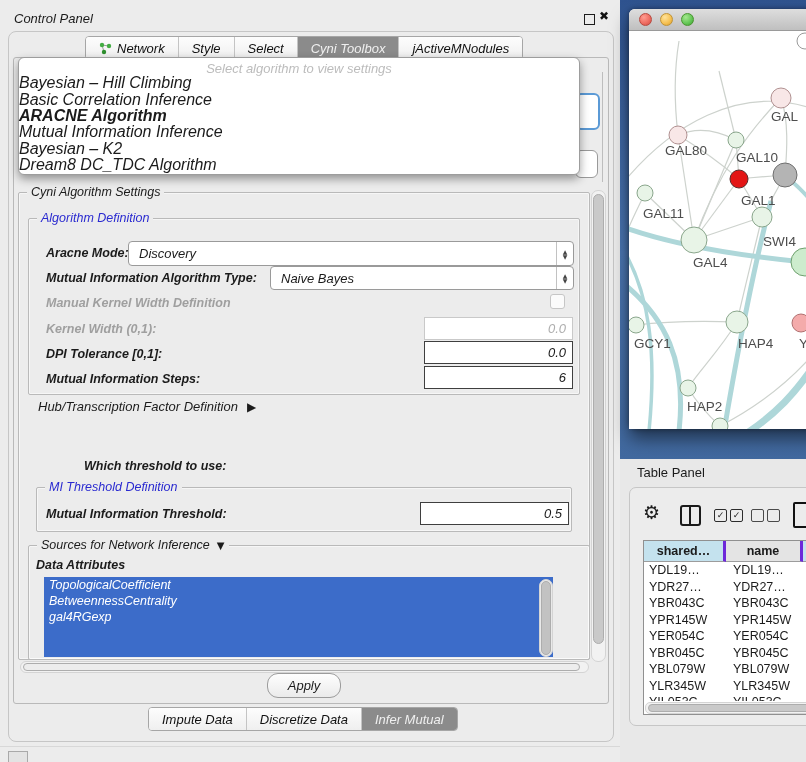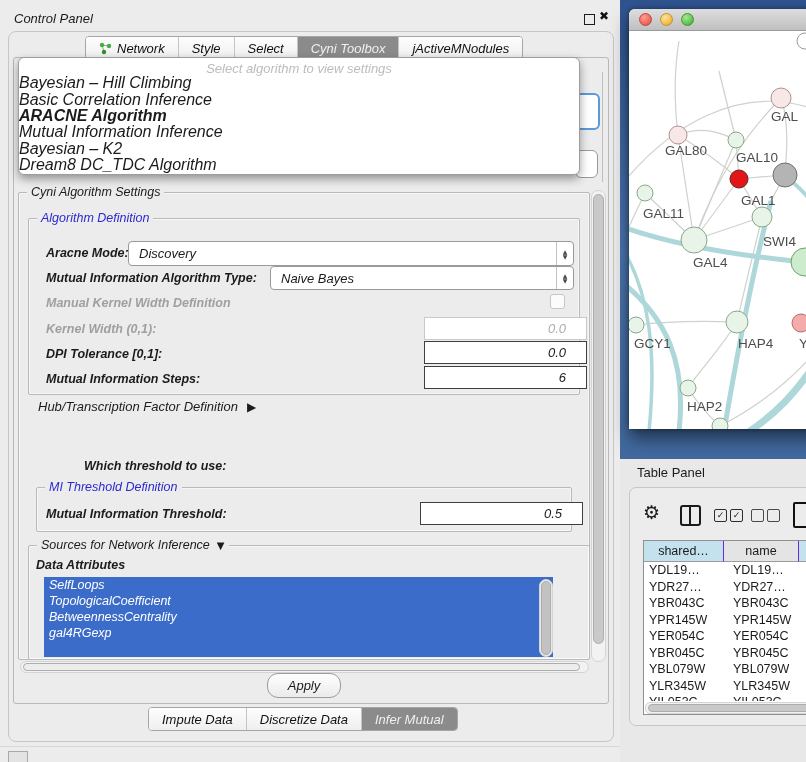--- a/index.html
+++ b/index.html
@@ -10,21 +10,21 @@
   .lbl.disabled{color:#9f9f9f;}
   .plain{font-size:13px;color:#1b1b1b;white-space:nowrap;}
   
   .groupbox{border:1px solid #b9b9b9;border-radius:2px;box-shadow:inset 0 0 0 1px rgba(255,255,255,.55);}
   .gb-label{position:absolute;top:-8px;left:8px;background:#ececec;padding:0 4px;font-size:12.5px;white-space:nowrap;}
   
   .combo{background:#fff;border:1px solid #9a9a9a;border-radius:4px;display:flex;align-items:stretch;font-size:13px;}
   .combo .val{flex:1;display:flex;align-items:center;padding-left:10px;white-space:nowrap;overflow:hidden;}
   .combo .stepper{width:16px;border-left:1px solid #c2c2c2;display:flex;flex-direction:column;align-items:center;justify-content:center;font-size:6px;line-height:5px;color:#444;font-family:"DejaVu Sans",sans-serif;}
   
-  .field{background:#fff;display:flex;align-items:center;justify-content:flex-end;font-size:13px;padding-right:20px;}
+  .field{background:#fff;display:flex;align-items:center;justify-content:flex-end;font-size:13px;padding-right:6px;}
   .field.dark{border:1px solid #3f3f3f;}
   .field.disabled{border:1px solid #c9c9c9;color:#aeaeae;}
   
   .tabbar{display:flex;align-items:stretch;height:22px;background:#f6f6f6;border:1px solid #a6a6a6;border-radius:4px;overflow:hidden;font-size:13px;}
   .tab{display:flex;align-items:center;gap:5px;padding:0 13px;border-left:1px solid #c4c4c4;background:linear-gradient(#fdfdfd,#efefef);color:#111;white-space:nowrap;justify-content:center;}
   .tab:first-child{border-left:none;}
   .tab.sel{background:#8b8b8b;color:#f0f0f0;}
   
   .overlay{background:#fff;border:1px solid #9d9d9d;border-radius:6px;box-shadow:0 4px 10px rgba(0,0,0,.38);z-index:10;}
   .algo-item{font-size:16px;height:16.4px;display:flex;align-items:center;white-space:nowrap;}
@@ -34,21 +34,21 @@
   .attr-list{background:#3c6cc9;overflow:hidden;}
   .attr-item{color:#fff;font-size:12.5px;height:16px;display:flex;align-items:center;padding-left:5px;white-space:nowrap;}
   
   .sb-track{background:#f2f2f2;border:1px solid #d4d4d4;border-radius:7px;}
   .sb-thumb{background:#c9c9c9;border:1px solid #adadad;border-radius:6px;}
   
   .btn{display:flex;align-items:center;justify-content:center;background:linear-gradient(#fefefe,#ebebeb);
        border:1px solid #9c9c9c;border-radius:11px;font-size:13px;}
   
   .tp-cell{display:flex;align-items:center;font-size:12.5px;border-right:1px solid #b9b9b9;overflow:hidden;white-space:nowrap;}
-  .tp-head .tp-cell{justify-content:center;border-right:1px solid #6d28d9;border-bottom:1px solid #9c9c9c;background:#e4e4e4;}
+  .tp-head .tp-cell{justify-content:center;border-right:3px solid #6d28d9;border-bottom:1px solid #9c9c9c;background:#e4e4e4;font-weight:bold;}
   .tp-head .tp-cell.hl{background:#c4e2ee;}
   .tp-row .tp-cell{padding-left:5px;border-right:none;}
   .icon{font-family:"DejaVu Sans",sans-serif;}
   .chk{width:11px;height:11px;border:1.6px solid #2c2c2c;border-radius:2px;display:flex;align-items:center;justify-content:center;font-size:9px;line-height:9px;}
   svg text{font-family:"Liberation Sans",sans-serif;}
 </style>
 </head>
 <body>
 
 <div class="screen">
@@ -164,21 +164,20 @@
     <div class="abs field dark" style="left:420px;top:502px;width:141px;height:21px;">0.5</div>
 
     <div class="abs groupbox" style="left:28px;top:545px;width:560px;height:113px;">
       <span class="gb-label" style="display:flex;gap:7px;align-items:center;">
         <span>Sources for Network Inference</span>
         <span class="icon" style="font-size:10px;">▼</span>
       </span>
     </div>
     <div class="abs lbl" style="left:36px;top:558px;">Data Attributes</div>
     <div class="abs attr-list" id="attr-list" style="left:44px;top:577px;width:509px;height:80px;">
-        <div class="attr-item">SelfLoops</div>
         <div class="attr-item">TopologicalCoefficient</div>
         <div class="attr-item">BetweennessCentrality</div>
         <div class="attr-item">gal4RGexp</div>
       </div>
     <div class="abs sb-track" style="left:539px;top:579px;width:12px;height:76px;background:#e9e9e9;">
       <div class="sb-thumb" style="position:absolute;left:1px;top:1px;width:8px;height:72px;background:#c2c2c2;"></div>
     </div>
 
     <div class="abs btn" style="left:267px;top:673px;width:72px;height:23px;">Apply</div>
 

